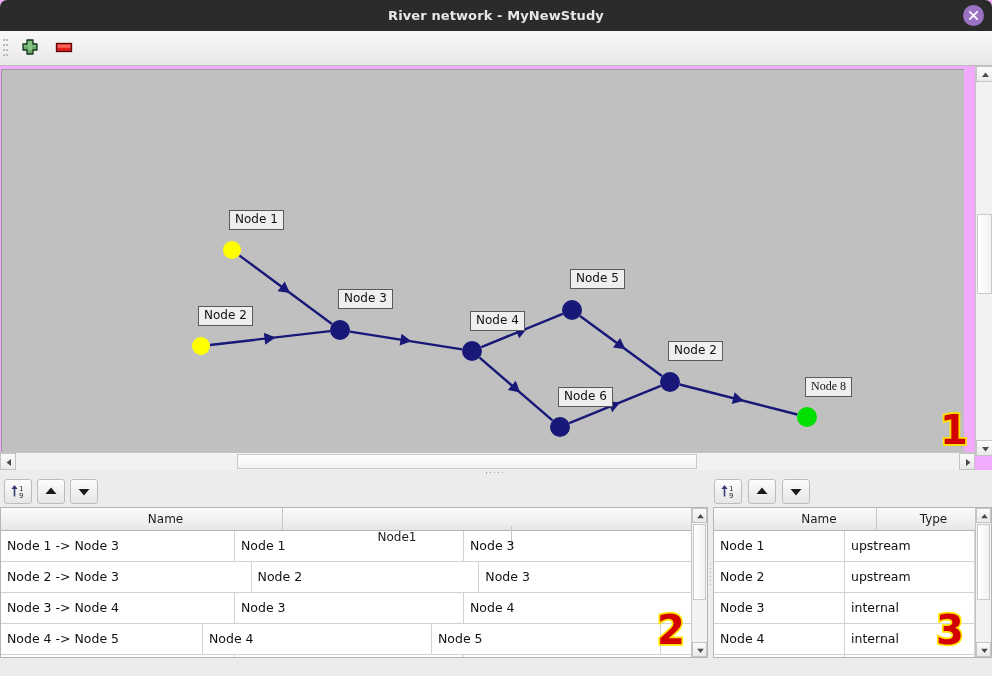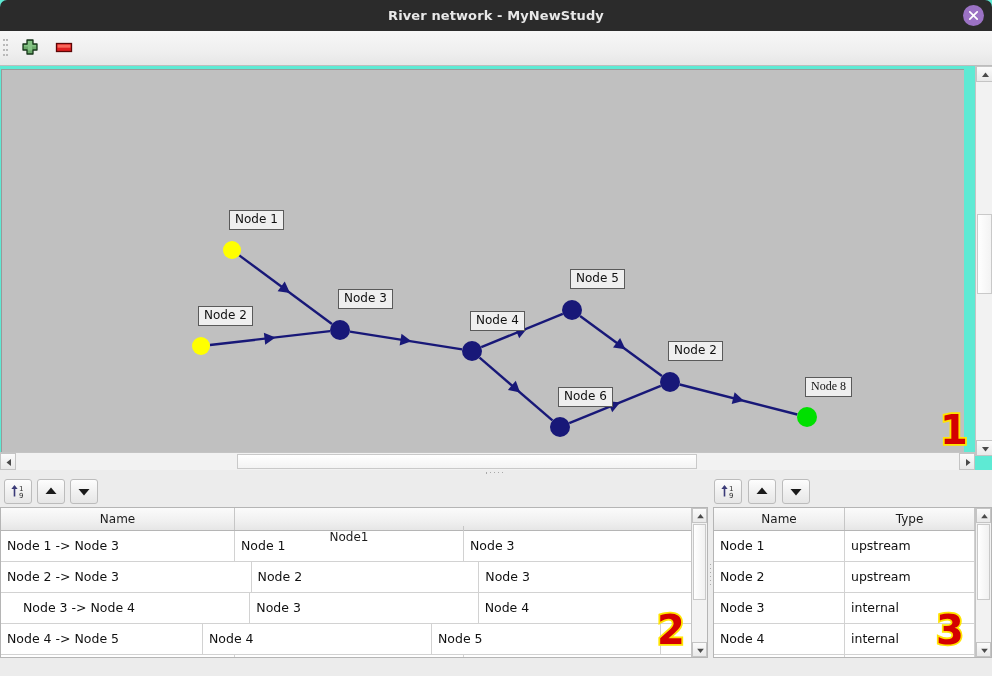--- a/index.html
+++ b/index.html
@@ -5,21 +5,21 @@
   html, body {
     margin: 0; padding: 0;
     width: 992px; height: 676px;
     overflow: hidden;
     background: #d6d6d6;
     font-family: "DejaVu Sans", sans-serif;
   }
   #app {
     position: relative;
     width: 992px; height: 676px;
-    background: #5eead4;
+    background: #f0abfc;
     box-sizing: border-box;
   }
 
   
   .titlebar {
     position: absolute; left: 0; top: 0;
     width: 992px; height: 31px;
     background: #2b2b2b;
     border-top-left-radius: 7px;
     border-top-right-radius: 7px;
@@ -181,20 +181,21 @@
     bottom: 18px;
     background:#ffffff;
     border:1px solid #b5b5b5;
     box-sizing:border-box;
     overflow:hidden;
   }
   .grid-head {
     display:flex; height:22px;
     background: linear-gradient(to bottom,#fbfbfb 0%,#f0f0f0 60%,#e6e6e6 100%);
     border-bottom:1px solid #b5b5b5;
+    padding-left:48px;
   }
   .grid-head .th {
     height:22px; line-height:22px;
     text-align:center;
     font-size:12px; color:#1c1c1c;
     border-right:1px solid #c6c6c6;
     box-sizing:border-box;
     overflow:hidden;
   }
   .grid-body { position:relative; }
@@ -406,21 +407,21 @@
             <div class="td" style="width: 234px;">Node 1 -&gt; Node 3</div>
             <div class="td" style="width: 229px;">Node 1</div>
             <div class="td" style="width: 229px;">Node 3</div>
           </div>
           <div class="grid-row">
             <div class="td" style="width: 252px;">Node 2 -&gt; Node 3</div>
             <div class="td" style="width: 229px;">Node 2</div>
             <div class="td" style="width: 229px;">Node 3</div>
           </div>
           <div class="grid-row">
-            <div class="td" style="width: 234px; margin-left: 16px;">Node 3 -&gt; Node 4</div>
+            <div class="td" style="width: 234px;">Node 3 -&gt; Node 4</div>
             <div class="td" style="width: 229px;">Node 3</div>
             <div class="td" style="width: 229px;">Node 4</div>
           </div>
           <div class="grid-row">
             <div class="td" style="width: 202px;">Node 4 -&gt; Node 5</div>
             <div class="td" style="width: 229px;">Node 4</div>
             <div class="td" style="width: 229px;">Node 5</div>
           </div>
           <div class="grid-row blank">
             <div class="td" style="width: 234px;"></div>

